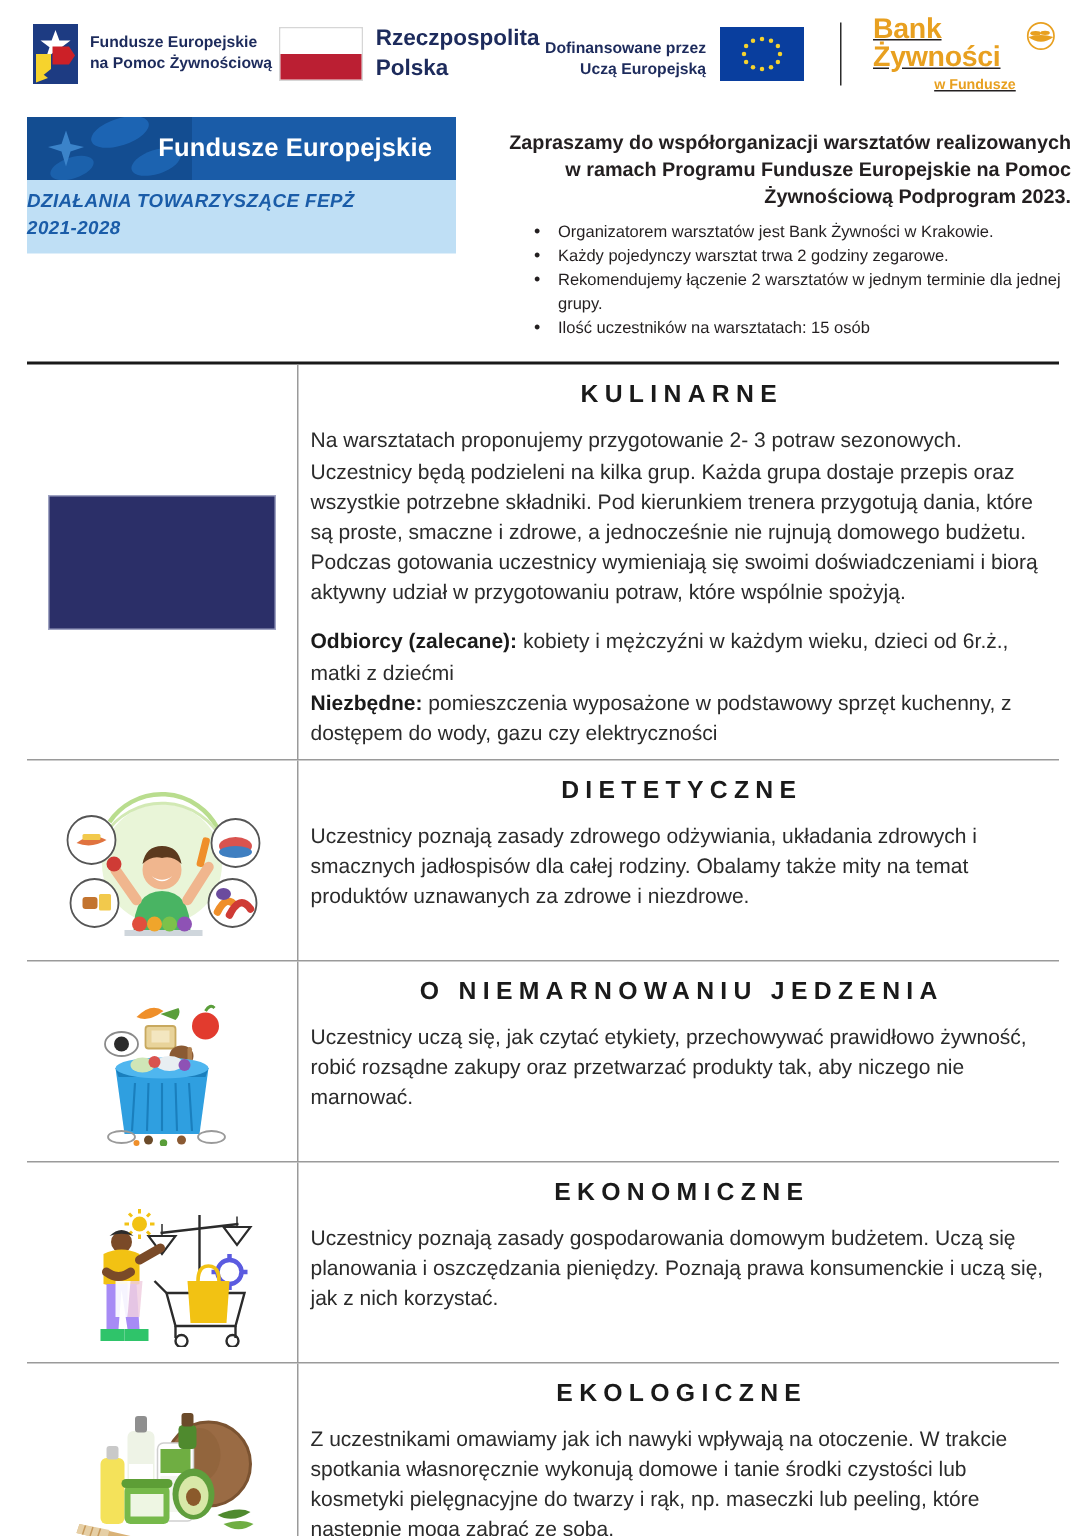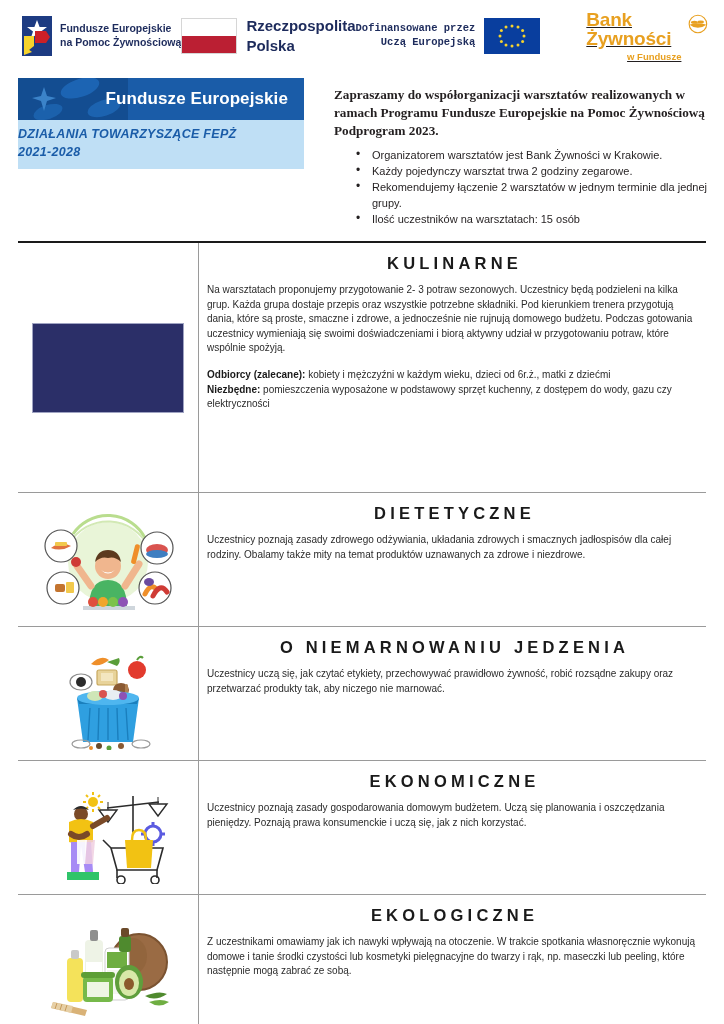--- a/index.html
+++ b/index.html
@@ -45,21 +45,21 @@
   .pl-flag .r { height: 50%; background: #bb1f33; }
   .pl-text {
     font-size: 15px;
     line-height: 1.32;
     color: #1d2b5c;
     font-weight: 600;
     white-space: nowrap;
   }
 
   
-  .eu-logo { display: flex; align-items: center; gap: 9px; font-family: Liberation Mono, monospace; }
+  .eu-logo { display: flex; align-items: flex-end; gap: 9px; }
   .eu-text {
     font-size: 10.5px;
     line-height: 1.32;
     color: #1d2b5c;
     font-weight: 600;
     text-align: right;
     white-space: nowrap;
   }
   .eu-flag {
     width: 56px; height: 36px;
@@ -146,24 +146,23 @@
   }
 
   .intro-col {
     flex: 1 1 auto;
     padding: 8px 4px 0 6px;
   }
   .intro-heading {
     font-size: 13.2px;
     font-weight: bold;
     line-height: 1.38;
-    text-align: left;
+    text-align: right;
     color: #231f20;
     margin: 0 6px 6px 6px;
-    font-family: Liberation Serif, serif;
   }
   .intro-list {
     margin: 4px;
     padding-left: 38px;
     list-style: none;
   }
   .intro-list li {
     font-size: 11px;
     line-height: 1.47;
     color: #231f20;
@@ -206,21 +205,21 @@
   }
   .ws-title {
     font-size: 16.5px;
     font-weight: bold;
     letter-spacing: 4.2px;
     text-align: center;
     color: #1a1a1a;
     margin: 5px 0 10px 0;
   }
   .ws-body {
-    font-size: 10px;
+    font-size: 14px;
     line-height: 1.44;
     color: #2b2b2b;
   }
   .ws-body p { margin: 0; }
   .ws-body .gap { height: 13px; }
   .ws-body b { font-weight: bold; color: #1a1a1a; }
 
   
   .navy-block {
     width: 152px;

